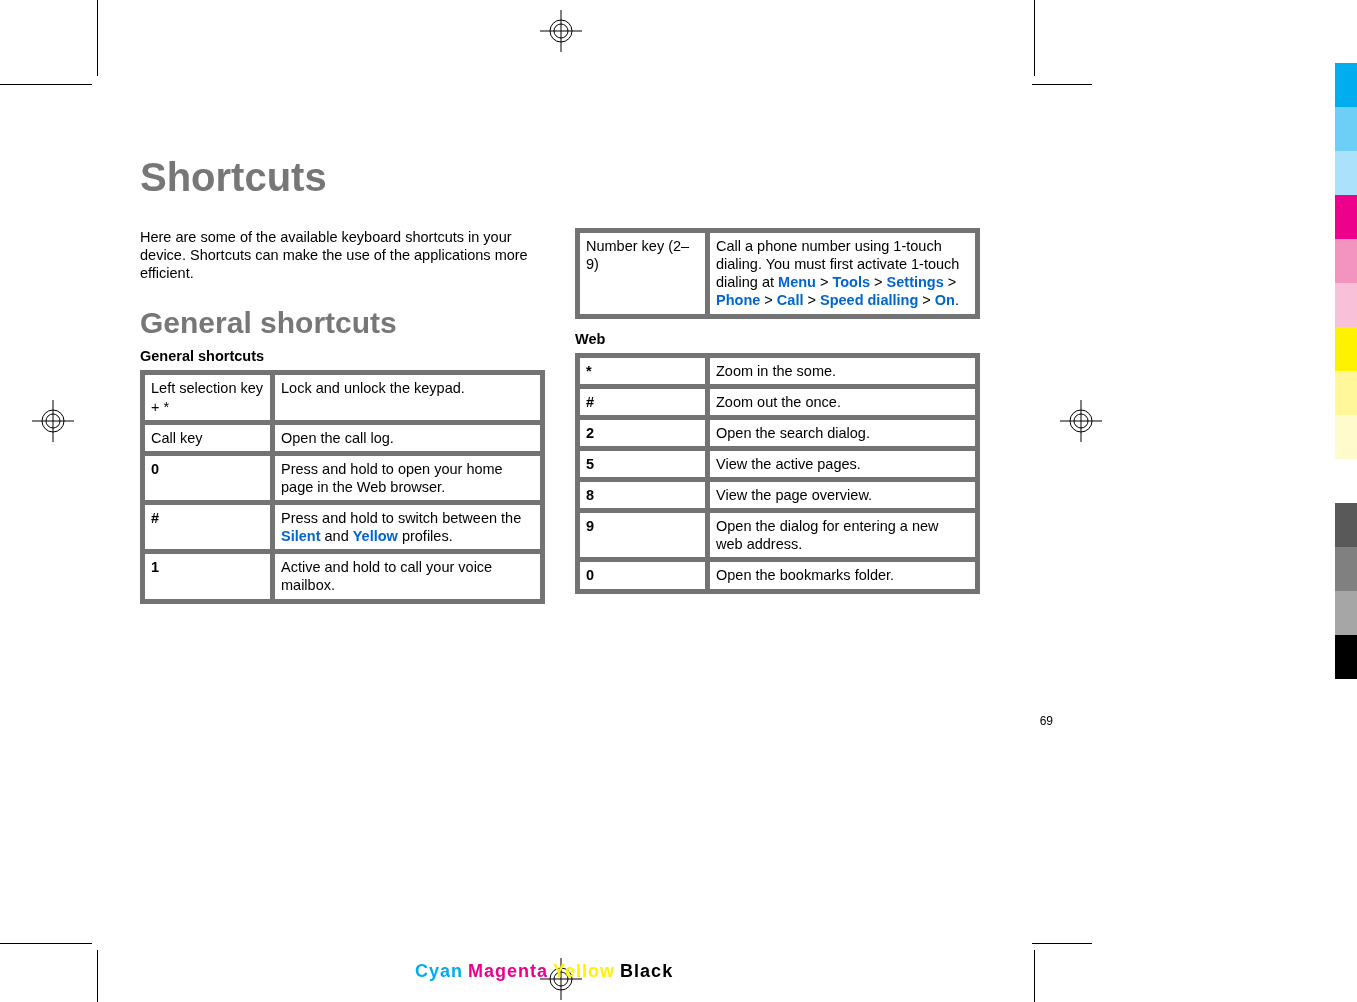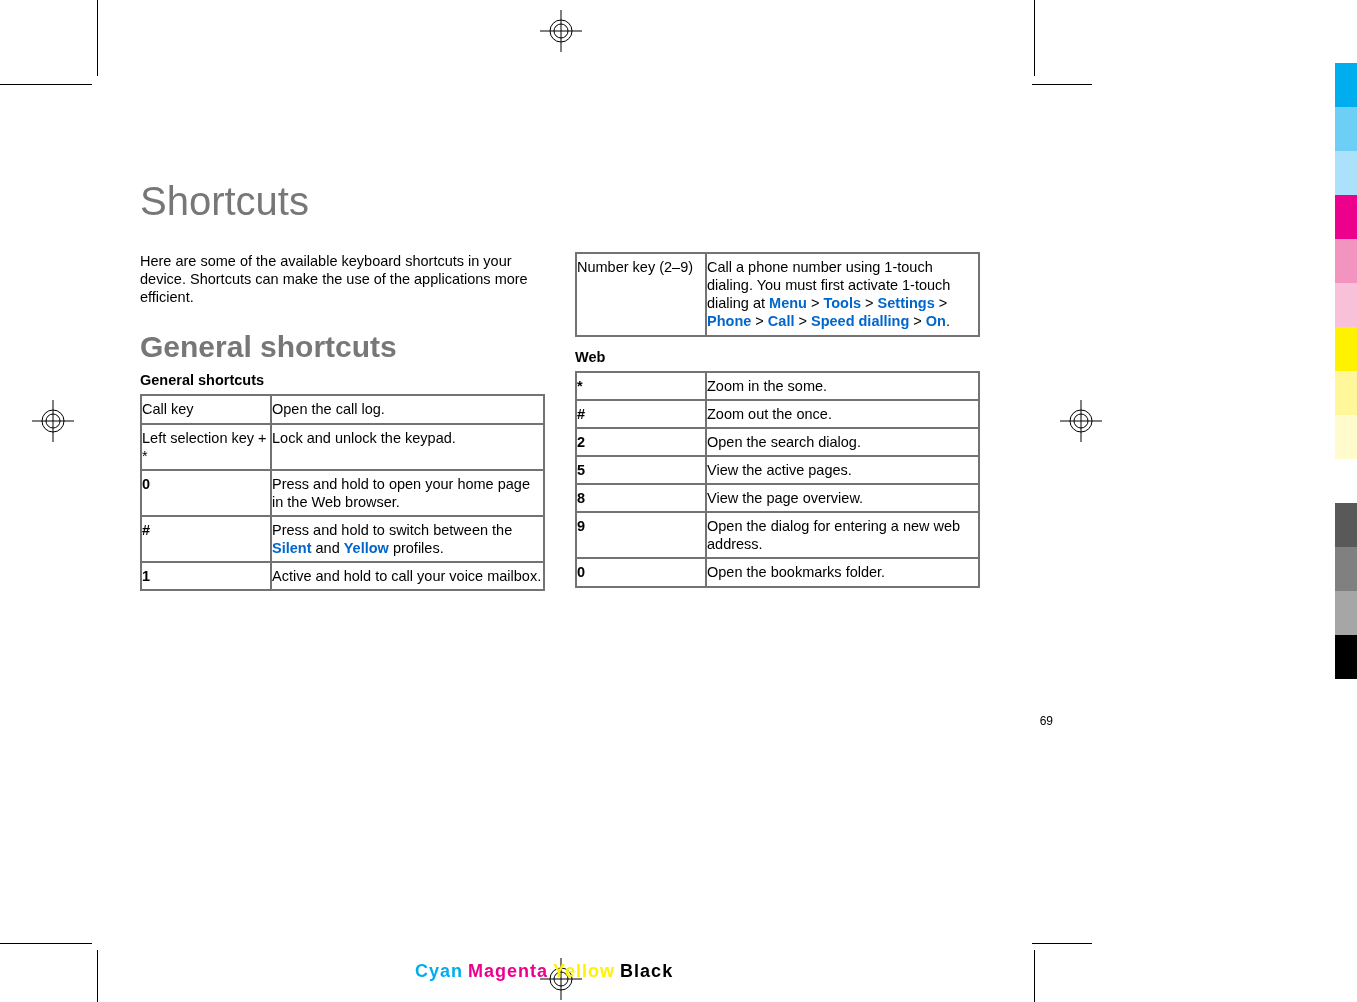--- a/index.html
+++ b/index.html
@@ -31,46 +31,45 @@
     .reg-left { top: 400px; left: 32px; }
     .reg-right { top: 400px; right: 255px; }
     .page {
       position: absolute;
       top: 155px;
       left: 140px;
       width: 840px;
     }
     h1 {
       font-size: 40px;
-      font-weight: normal;
+      font-weight: bold;
       color: #777;
       margin-bottom: 28px;
-      margin-top: 24px;
     }
     .columns {
       display: flex;
       gap: 30px;
     }
     .col { width: 410px; }
     .intro {
       font-size: 14.5px;
       line-height: 1.25;
       margin-bottom: 24px;
     }
     h2 { font-size: 30px; font-weight: bold; color: #777; margin-bottom: 6px; }
     .table-title { font-size: 14.5px; font-weight: bold; margin-bottom: 6px; margin-top: 8px; }
     table {
       border-collapse: collapse;
       width: 100%;
       font-size: 14.5px;
       margin-bottom: 12px;
     }
     td {
-      border: 2px solid #737373;
-      padding: 4px 0;
+      border: 5px solid #737373;
+      padding: 4px 6px;
       vertical-align: top;
       line-height: 1.25;
     }
     td:first-child { width: 130px; }
     .blue { color: #0066cc; font-weight: bold; }
     .para { margin-bottom: 4px; }
     .page-number {
       position: absolute;
       top: 714px;
       right: 304px;
@@ -161,26 +160,26 @@
   <div class="columns">
     <div class="col">
       <p class="intro">Here are some of the available keyboard shortcuts in your device. Shortcuts can make the use of the applications more efficient.</p>
       <h2>General shortcuts</h2>
 
       <div class="table-title">General shortcuts</div>
 
       <table>
         <tbody>
             <tr>
+          <td><span>Left selection key + *</span></td>
+          <td>Lock and unlock the keypad.</td>
+        </tr>
+        <tr>
           <td>Call key</td>
           <td>Open the call log.</td>
-        </tr>
-        <tr>
-          <td><span>Left selection key + *</span></td>
-          <td>Lock and unlock the keypad.</td>
         </tr>
         <tr>
           <td><b>0</b></td>
           <td>Press and hold to open your home page in the Web browser.</td>
         </tr>
         <tr>
           <td><b>#</b></td>
           <td><span>Press and hold to switch between the </span><span class="blue">Silent</span><span> and </span><span class="blue">Yellow</span><span> profiles.</span></td>
         </tr>
         <tr>

